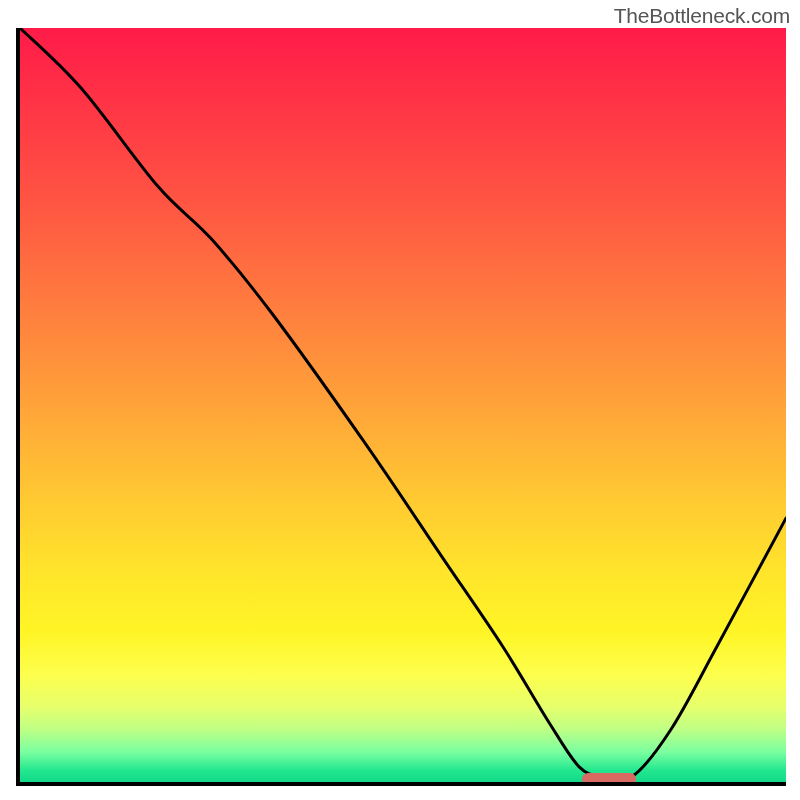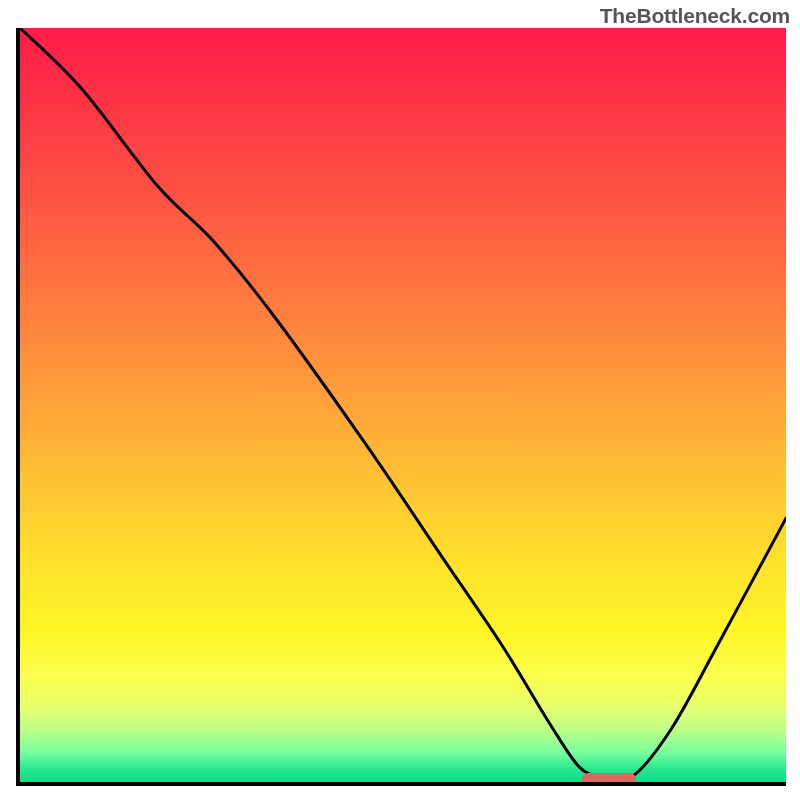--- a/index.html
+++ b/index.html
@@ -13,21 +13,21 @@
   .container {
     position: relative;
     width: 800px;
     height: 800px;
   }
   .watermark {
     position: absolute;
     top: 4px;
     right: 10px;
     font-size: 21px;
-    font-weight: 700;
+    font-weight: 400;
     color: #555;
     letter-spacing: -0.2px;
   }
   .plot-frame {
     position: absolute;
     left: 16px;
     top: 28px;
     width: 770px;
     height: 758px;
     border-left: 4px solid #000;

